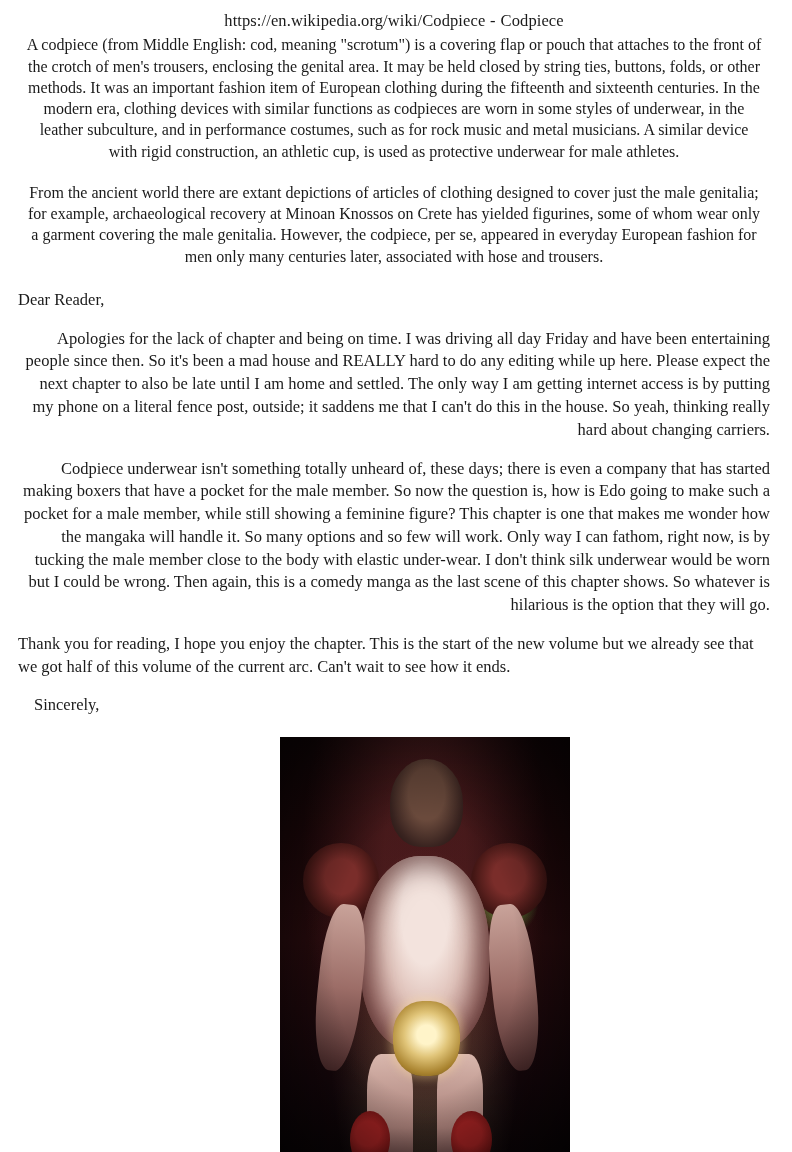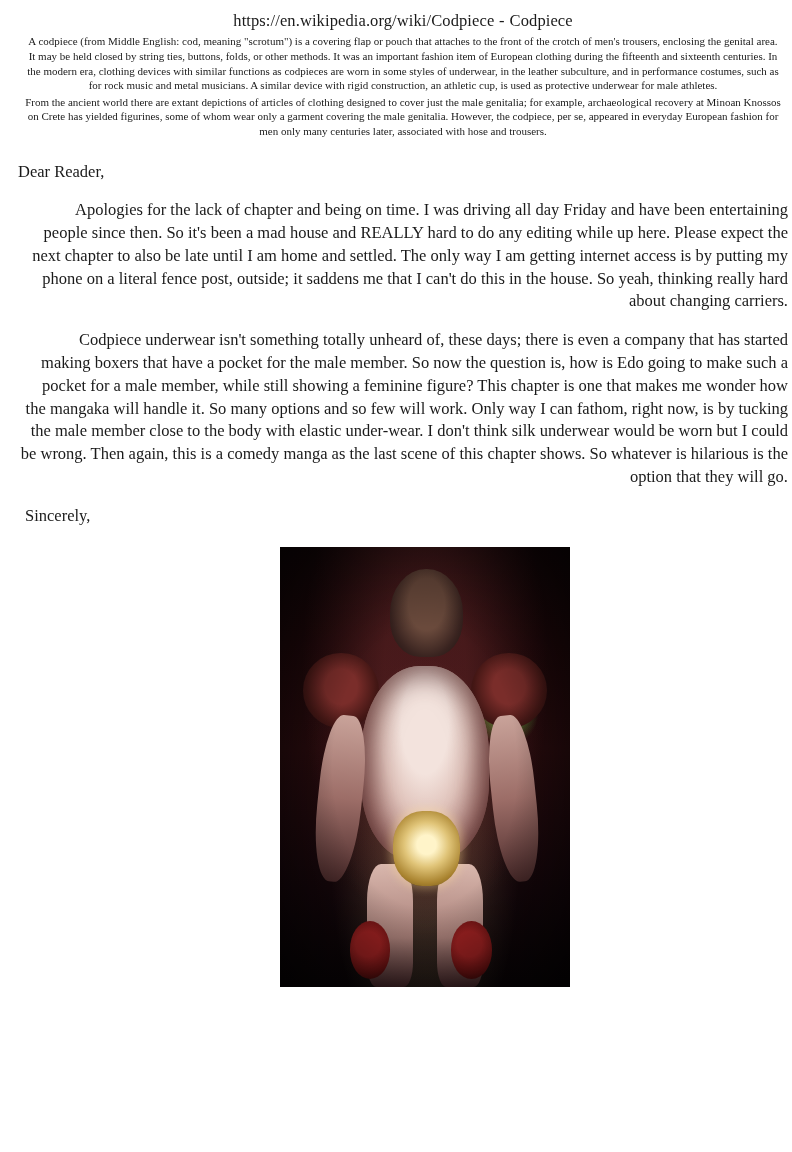--- a/index.html
+++ b/index.html
@@ -11,64 +11,64 @@
     width: 792px;
     height: 1152px;
     font-family: "Liberation Serif", "DejaVu Serif", serif;
     color: #1a1a1a;
     overflow: hidden;
   }
   .page {
     width: 792px;
     height: 1132px;
     box-sizing: border-box;
-    padding: 10px 4px 0 18px;
+    padding: 10px 22px 0 18px;
     position: relative;
   }
   .header-line {
     text-align: center;
     font-size: 16.5px;
     line-height: 1.35;
     margin: 0 0 2px 0;
     letter-spacing: 0.1px;
   }
   .header-line .sep {
     letter-spacing: 0.5px;
   }
   .intro {
     text-align: center;
-    font-size: 11px;
+    font-size: 16px;
     line-height: 1.33;
     margin: 0 6px 0 6px;
   }
   .intro p {
     margin: 0 0 0 0;
     text-align: center;
   }
   .intro p + p {
-    margin-top: 2px;
+    margin-top: 20px;
   }
   .letter {
     margin-top: 22px;
     font-size: 16.5px;
     line-height: 1.38;
     text-align: left;
   }
   .letter p {
     margin: 12px 0 16px 0;
   }
   .letter p.indent {
     text-indent: 34px;
     text-align: right;
   }
   .sig {
     margin-top: 2px;
   }
   .sig p {
-    margin: 0 0 20px 7px;
+    margin: 0 0 20px 16px;
   }
   .figure {
     margin: 6px 0 0 262px;
     width: 290px;
     height: 440px;
     position: relative;
     overflow: hidden;
     background: #0b0406;
   }
   
@@ -169,20 +169,21 @@
 
   <div class="intro">
     <p>A codpiece (from Middle English: cod, meaning "scrotum") is a covering flap or pouch that attaches to the front of the crotch of men's trousers, enclosing the genital area. It may be held closed by string ties, buttons, folds, or other methods. It was an important fashion item of European clothing during the fifteenth and sixteenth centuries. In the modern era, clothing devices with similar functions as codpieces are worn in some styles of underwear, in the leather subculture, and in performance costumes, such as for rock music and metal musicians. A similar device with rigid construction, an athletic cup, is used as protective underwear for male athletes.</p>
     <p>From the ancient world there are extant depictions of articles of clothing designed to cover just the male genitalia; for example, archaeological recovery at Minoan Knossos on Crete has yielded figurines, some of whom wear only a garment covering the male genitalia. However, the codpiece, per se, appeared in everyday European fashion for men only many centuries later, associated with hose and trousers.</p>
   </div>
 
   <div class="letter">
     <p>Dear Reader,</p>
     <p class="indent">Apologies for the lack of chapter and being on time.  I was driving all day Friday and have been entertaining people since then.  So it's been a mad house and REALLY hard to do any editing while up here.  Please expect the next chapter to also be late until I am home and settled.  The only way I am getting internet access is by putting my phone on a literal fence post, outside; it saddens me that I can't do this in the house.  So yeah, thinking really hard about changing carriers.</p>
     <p class="indent">Codpiece underwear isn't something totally unheard of, these days; there is even a company that has started making boxers that have a pocket for the male member.  So now the question is, how is Edo going to make such a pocket for a male member, while still showing a feminine figure?  This chapter is one that makes me wonder how the mangaka will handle it.  So many options and so few will work.  Only way I can fathom, right now, is by tucking the male member close to the body with elastic under-wear. I don't think silk underwear would be worn but I could be wrong.  Then again, this is a comedy manga as the last scene of this chapter shows.  So whatever is hilarious is the option that they will go.</p>
+    <p>Thank you for reading, I hope you enjoy the chapter.  This is the start of the new volume but we already see that we got half of this volume of the current arc.  Can't wait to see how it ends.</p>
     <div class="sig">
       <p>Sincerely,</p>
     </div>
   </div>
 
   <div class="figure">
     <div class="ph"></div>
     <div class="ph-shoulderL"></div>
     <div class="ph-shoulderR"></div>
     <div class="ph-head"></div>

